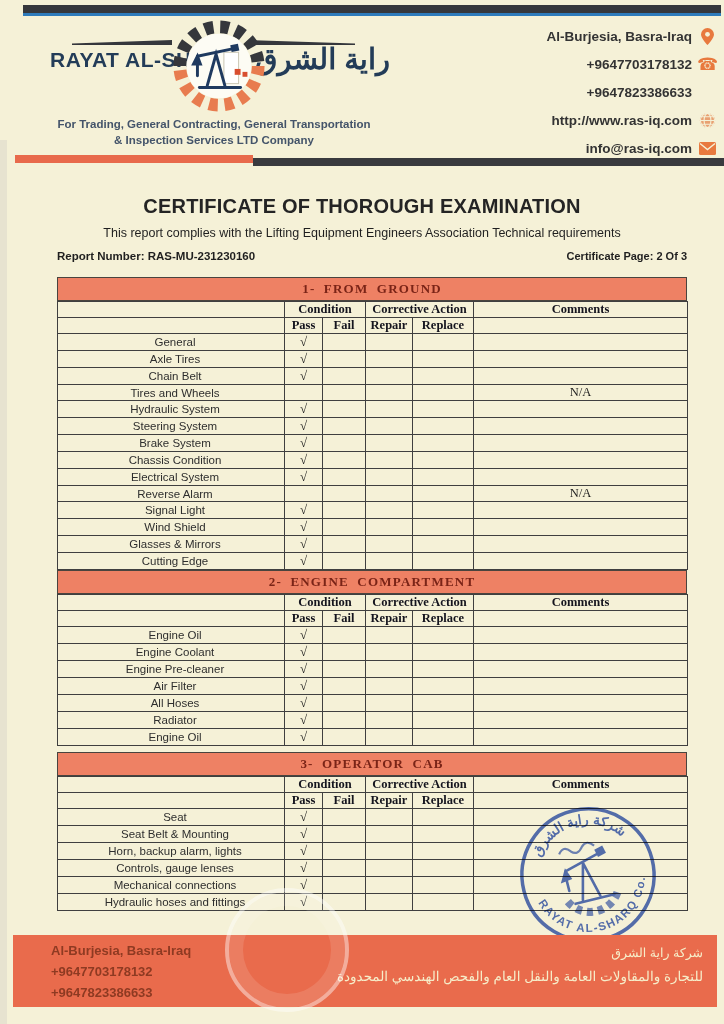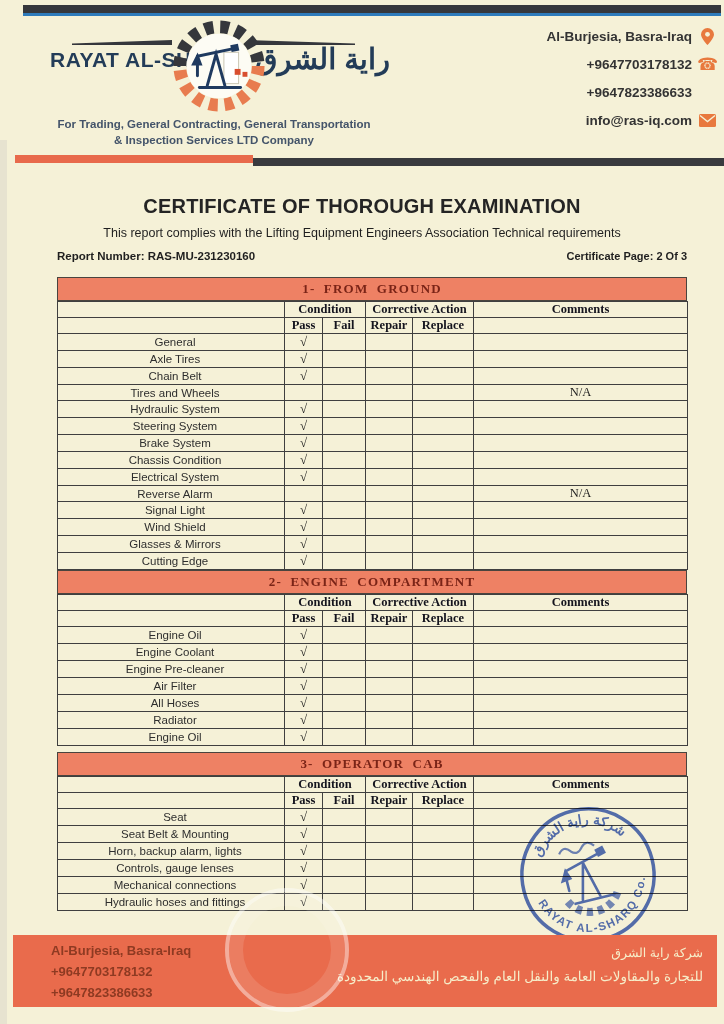--- a/index.html
+++ b/index.html
@@ -130,20 +130,33 @@
   </div>
   <div class="contact-row">
     <span class="txt">+9647703178132</span>
     <span class="cicon" style="color:#E8793E; font-size:17px; line-height:17px;">☎</span>
   </div>
   <div class="contact-row">
     <span class="txt">+9647823386633</span>
     <span class="cicon"></span>
   </div>
   <div class="contact-row">
+    <span class="txt">http://www.ras-iq.com</span>
+    <span class="cicon">
+      <svg width="17" height="17" viewBox="0 0 17 17">
+          <circle cx="8.5" cy="8.5" r="7.6" fill="#E8A172"></circle>
+          <g stroke="#F5F1D7" stroke-width="1.1" fill="none">
+            <circle cx="8.5" cy="8.5" r="7.1"></circle>
+            <ellipse cx="8.5" cy="8.5" rx="3.4" ry="7.1"></ellipse>
+            <path d="M1.4,8.5 H15.6 M2.2,4.8 H14.8 M2.2,12.2 H14.8"></path>
+          </g>
+        </svg>
+    </span>
+  </div>
+  <div class="contact-row">
     <span class="txt">info@ras-iq.com</span>
     <span class="cicon">
       <svg width="17" height="13" viewBox="0 0 17 13">
           <rect width="17" height="13" rx="1.5" fill="#E8793E"></rect>
           <path d="M1,1.5 L8.5,7.5 L16,1.5" stroke="#F5F1D7" stroke-width="1.4" fill="none"></path>
         </svg>
     </span>
   </div>
 </div>
 

